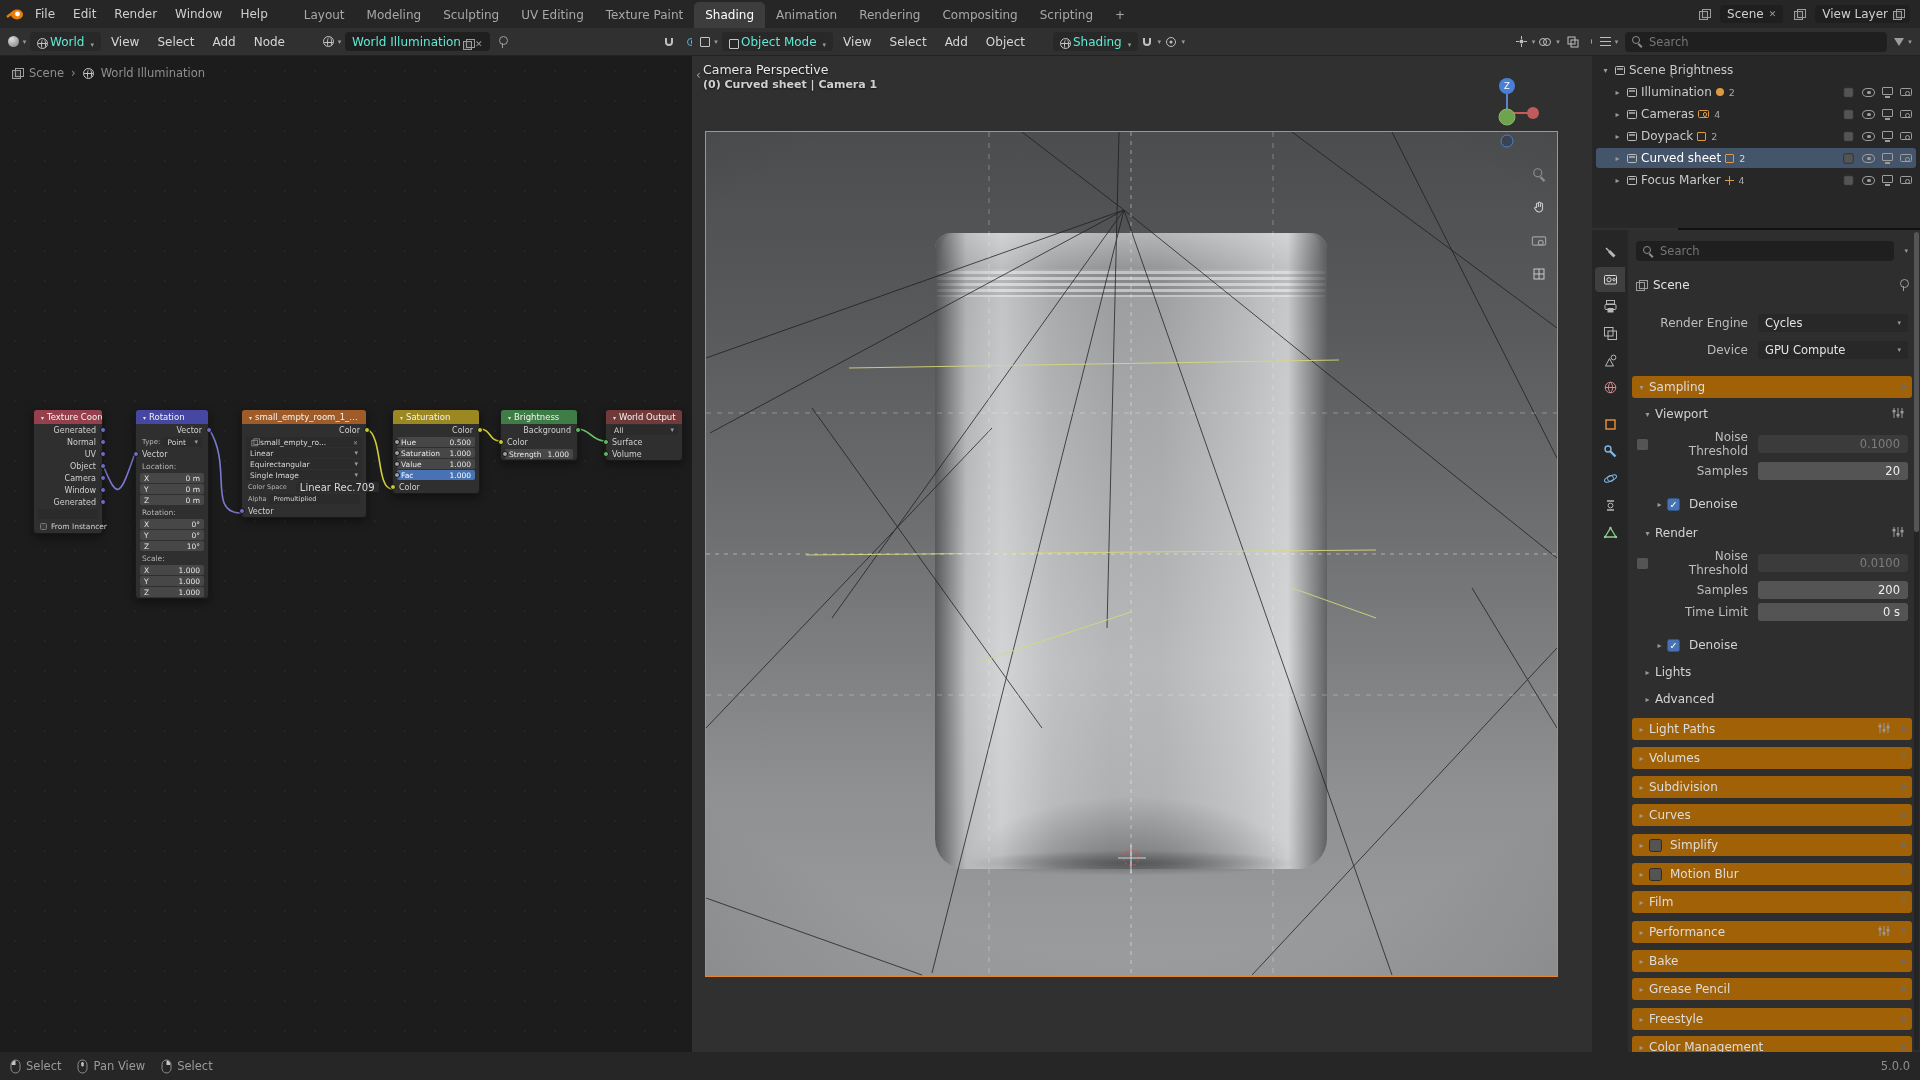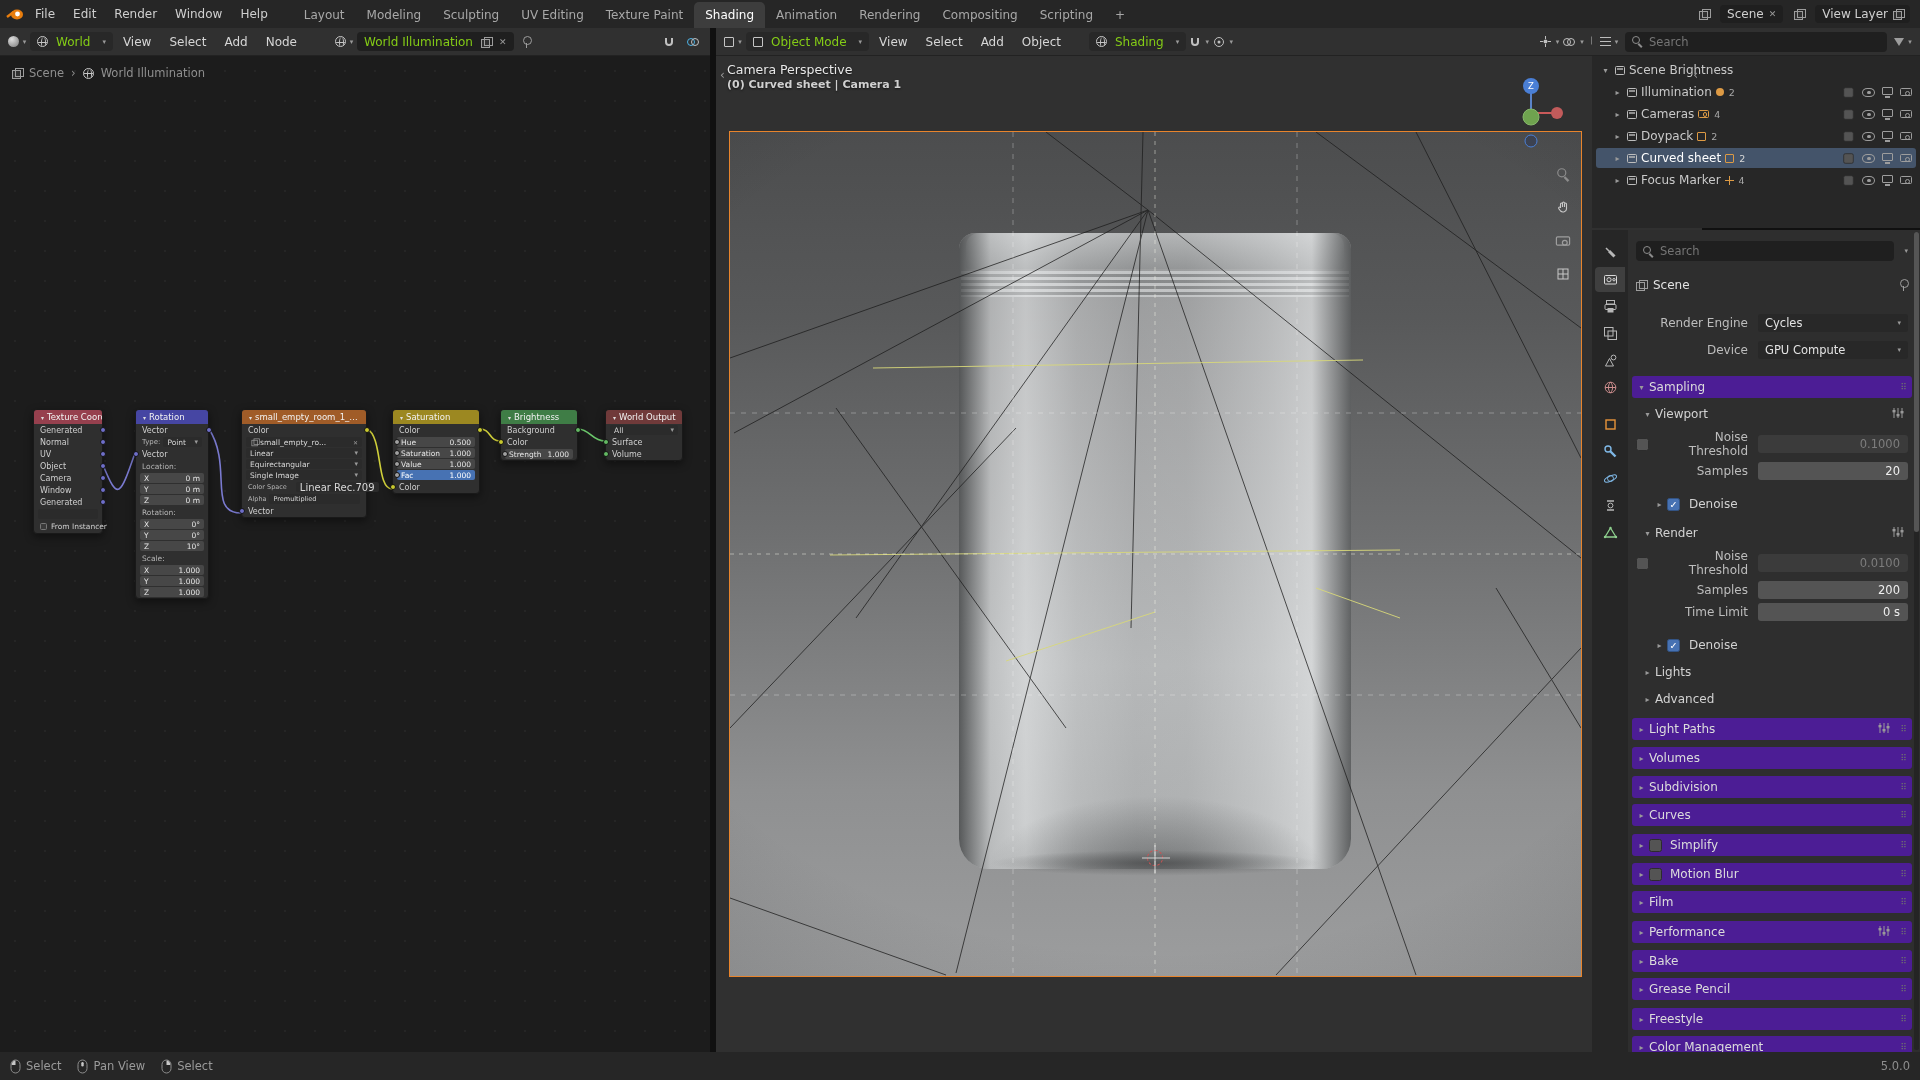--- a/index.html
+++ b/index.html
@@ -14,42 +14,42 @@
 .topbar{position:absolute;left:0;top:0;width:1920px;height:28px;background:#262626;display:flex;align-items:center;font-size:12px;color:#cfcfcf;z-index:50}
 .menu-item{padding:0 9px;height:28px;display:flex;align-items:center}
 .ws-tabs{display:flex;height:28px;margin-left:16px;align-items:flex-end}
 .ws-tab{padding:0 11px;height:26px;display:flex;align-items:center;color:#a8a8a8;font-size:12px;border-radius:5px 5px 0 0}
 .ws-tab.active{background:#3d3d3d;color:#fff}
 .topbar-right{margin-left:auto;display:flex;align-items:center;gap:5px;padding-right:10px;font-size:12px}
 .tb-pill{display:flex;align-items:center;gap:5px;background:#1f1f1f;border-radius:4px;padding:2px 7px}
 
 .ed-header{position:absolute;left:0;top:0;right:0;height:28px;background:#303030;display:flex;align-items:center;font-size:12px;color:#d6d6d6;gap:2px;padding:0 6px;z-index:10;border-bottom:1px solid #222}
 .hmenu{padding:0 8px;height:100%;display:flex;align-items:center}
-.dropdown{display:flex;align-items:center;gap:8px;background:#282828;border-radius:4px;padding:2.5px 7px;color:#84cc16}
+.dropdown{display:flex;align-items:flex-end;gap:2px;background:#282828;border-radius:4px;padding:2.5px 7px;color:#5eead4}
 .icbtn{width:22px;height:20px;display:flex;align-items:center;justify-content:center;border-radius:3px;color:#c0c0c0}
 
 .shader-editor{position:absolute;left:0;top:28px;width:710px;height:1024px;background:#1c1c1c;overflow:hidden}
 .node-canvas{position:absolute;left:0;top:28px;right:0;bottom:0;background-image:radial-gradient(circle,#252525 1px,transparent 1px);background-size:30px 30px}
 .breadcrumb{position:absolute;left:12px;top:38px;display:flex;gap:7px;align-items:center;color:#8f8f8f;font-size:11.5px;z-index:3}
 .noodles{position:absolute;left:0;top:0;z-index:1}
 .node{position:absolute;background:rgba(48,48,48,.96);border:1px solid #191919;border-radius:4px;font-size:8px;color:#cfcfcf;z-index:2;box-shadow:0 3px 8px rgba(0,0,0,.45)}
 .ntitle{height:14px;display:flex;align-items:center;padding:0 4px;border-radius:3px 3px 0 0;font-size:8.5px;color:#f2f2f2;white-space:nowrap;overflow:hidden}
 .ntitle .tri{width:9px;font-size:6px;color:#ddd}
 .nrow{position:relative;height:12px;display:flex;align-items:center;padding:0 6px;font-size:8px;white-space:nowrap}
-.nrow.out{}
+.nrow.out{justify-content:flex-end}
 .grow{flex:1}
 .sock{position:absolute;top:3px;width:6px;height:6px;border-radius:50%;border:1px solid #121212}
 .sock.l{left:-3.5px}.sock.r{right:-3.5px}
 .nval{position:relative;margin:1px 4px;height:10px;background:#474747;border-radius:2px;display:flex;align-items:center;padding:0 4px;font-size:7.5px;color:#e6e6e6}
 .nval.active{background:#4772b3;color:#fff}
 .ndrop{position:relative;margin:1px 4px;height:10px;background:#2b2b2b;border-radius:2px;display:flex;align-items:center;padding:0 4px;font-size:7.5px;color:#d8d8d8}
 .nlabel{height:12px;display:flex;align-items:center;padding:0 6px;font-size:7.5px;color:#b5b5b5}
 .nchk{width:7px;height:7px;border:1px solid #777;border-radius:1.5px;margin-right:4px;background:#3a3a3a;flex:none}
 
-.viewport{position:absolute;left:716px;top:28px;width:986px;height:1024px;background:#3c3c3d;overflow:hidden}
+.viewport{position:absolute;left:692px;top:28px;width:986px;height:1024px;background:#3c3c3d;overflow:hidden}
 .camera-frame{position:absolute;left:14px;top:104px;width:851px;height:844px;background:linear-gradient(180deg,#4c4d4e 0%,#58595a 22%,#6f7071 48%,#8f9091 78%,#9c9d9e 100%);outline:1px solid #e8842c;box-shadow:0 0 0 2000px rgba(25,25,26,.35);overflow:hidden}
 .vignette{position:absolute;inset:0;background:radial-gradient(120% 95% at 50% 45%,transparent 55%,rgba(25,27,29,.35) 100%)}
 .pouch{position:absolute;left:229px;top:101px;width:392px;height:636px;border-radius:16px 16px 30px 30px;background:linear-gradient(180deg,#98999a 0%,#aaabac 28%,#c0c2c3 68%,#b2b4b5 100%)}
 .pouch .sheen{position:absolute;inset:0;border-radius:inherit;background:linear-gradient(90deg,rgba(70,72,73,.85) 0%,rgba(190,192,193,.55) 8%,rgba(225,227,228,.55) 17%,rgba(190,192,193,.35) 30%,rgba(150,152,153,.25) 45%,rgba(160,162,163,.3) 58%,rgba(205,207,208,.5) 78%,rgba(225,227,228,.6) 90%,rgba(80,82,83,.85) 100%)}
 .pouch .cap{position:absolute;top:0;left:7px;right:7px;height:36px;border-radius:13px 13px 3px 3px;background:linear-gradient(180deg,#bdbfc0,#909293)}
 .pouch .seal{position:absolute;top:38px;left:2px;right:2px;height:26px;background:repeating-linear-gradient(180deg,#d9dbdc 0 3px,#7c7e7f 3px 6px);opacity:.85}
 .pouch .shade{position:absolute;bottom:0;left:0;right:0;height:130px;border-radius:0 0 30px 30px;background:radial-gradient(60% 85% at 50% 105%,rgba(62,64,65,.55),transparent 72%)}
 .floor-shadow{position:absolute;left:205px;top:714px;width:440px;height:34px;background:radial-gradient(50% 50% at 50% 50%,rgba(40,41,42,.45),transparent 75%)}
 .wirelayer{position:absolute;left:0;top:0}
 .cursor3d{position:absolute;left:417px;top:718px;width:16px;height:16px;border:1.3px dashed #cc5252;border-radius:50%}
@@ -78,21 +78,21 @@
 .properties{position:absolute;left:1592px;top:230px;width:328px;height:822px;background:#2e2e2e;overflow:hidden}
 .ptabs{position:absolute;left:0;top:0;width:36px;height:100%;background:#262626}
 .ptab{position:absolute;left:3px;width:30px;height:25px;display:flex;align-items:center;justify-content:center;border-radius:4px 0 0 4px}
 .ptab.active{background:#3f3f3f}
 .pcontent{position:absolute;left:36px;top:0;right:0;bottom:0}
 .prow{position:absolute;left:8px;right:12px;height:22px;display:flex;align-items:center;font-size:12px}
 .plabel{width:122px;text-align:right;padding-right:10px;color:#bdbdbd;flex:none;display:flex;justify-content:flex-end;align-items:center;gap:6px}
 .pfield{flex:1;height:18px;background:#545454;border-radius:3px;color:#efefef;font-size:11.5px;display:flex;align-items:center;justify-content:flex-end;padding:0 8px}
 .pfield.dis{background:#3b3b3b;color:#7d7d7d}
 .pdrop{flex:1;height:18px;background:#282828;border-radius:3px;color:#e3e3e3;font-size:11.5px;display:flex;align-items:center;justify-content:space-between;padding:0 7px}
-.psec{position:absolute;left:4px;right:8px;height:22px;background:#4c1d95;border-radius:3px;display:flex;align-items:center;font-size:12px;color:#dcdcdc;padding:0 4px;gap:2px}
+.psec{position:absolute;left:4px;right:8px;height:22px;background:#a16207;border-radius:3px;display:flex;align-items:center;font-size:12px;color:#dcdcdc;padding:0 4px;gap:2px}
 .psub{position:absolute;left:14px;right:10px;height:22px;display:flex;align-items:center;font-size:12px;color:#d2d2d2;gap:2px}
 .chk{width:13px;height:13px;border-radius:2.5px;background:#545454;border:1px solid #2c2c2c;flex:none;display:flex;align-items:center;justify-content:center}
 .chk.on{background:#4772b3;border-color:#335485;color:#fff;font-size:9.5px}
 .dots{margin-left:auto;color:#6f6f6f;font-size:9px}
 .eq{margin-left:auto;margin-right:5px;flex:none}
 .pscroll{position:absolute;right:1px;top:2px;width:5px;height:818px;background:#242424;border-radius:3px}
 .pscroll .thumb{position:absolute;left:0;top:0;width:5px;height:300px;background:#555;border-radius:3px}
 
 .statusbar{position:absolute;left:0;top:1052px;width:1920px;height:28px;background:#262626;display:flex;align-items:center;font-size:11.5px;color:#9a9a9a;padding:0 10px;gap:16px}
 .sb-item{display:flex;align-items:center;gap:5px}

